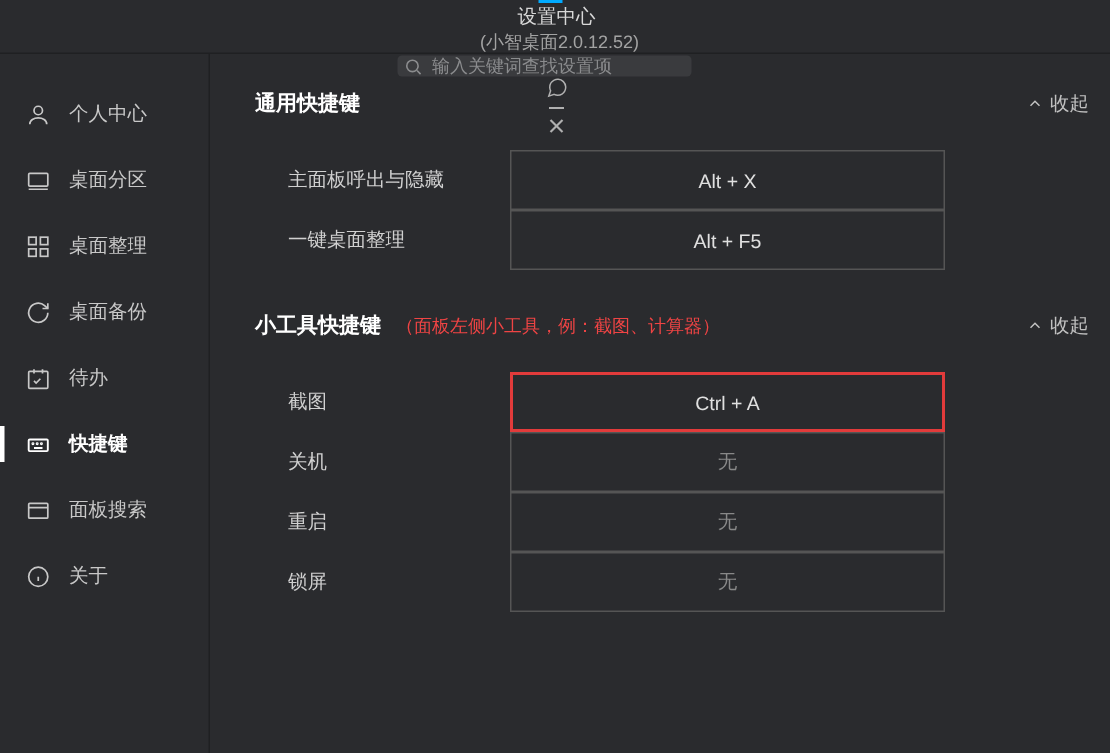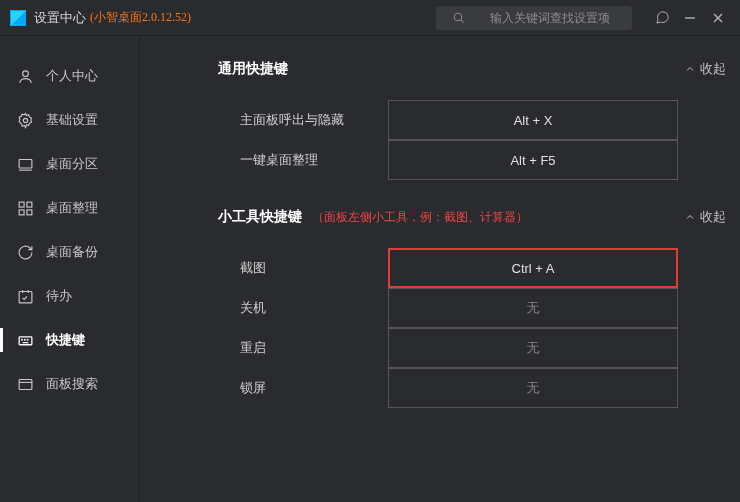--- a/index.html
+++ b/index.html
@@ -10,53 +10,53 @@
   color: #d8d8d8;
   overflow: hidden;
   font-size: 13px;
 }
 .titlebar {
   height: 36px;
   display: flex;
   align-items: center;
   padding: 0 8px 0 10px;
   border-bottom: 1px solid #1f2022;
+  flex-direction: column;
 }
 .logo {
   width: 16px; height: 16px;
   background: linear-gradient(135deg, #2bd4ff 50%, #00a8ff 50%);
   border: 1px solid #0af;
   margin-right: 8px;
 }
 .title-txt { font-size: 13px; }
-.title-ver { font-size: 12px; color: #f97316; margin-left: 4px; font-family: Liberation Serif, serif; }
+.title-ver { font-size: 12px; color: #a3a3a3; margin-left: 4px; }
 .spacer { flex: 1; }
 .searchbox {
   display: flex; align-items: center;
   background: #3a3b3e;
   border-radius: 3px;
   height: 24px;
   width: 196px;
-  padding: 0 16px;
+  padding: 0 4px;
   margin-right: 16px;
-  gap: 19px;
 }
 .searchbox svg { flex-shrink: 0; }
 .searchbox input {
   background: transparent; border: none; outline: none;
   color: #ccc; font-size: 12px; margin-left: 6px; width: 100%;
 }
 .searchbox input::placeholder { color: #8b8c8e; }
 .winbtn {
   width: 28px; height: 28px;
   display: flex; align-items: center; justify-content: center;
   color: #b0b0b0;
   cursor: pointer;
 }
-.body { display: flex; height: calc(100% - 36px); gap: 48px; }
+.body { display: flex; height: calc(100% - 36px); }
 .sidebar {
   width: 140px;
   padding-top: 18px;
   border-right: 1px solid #1f2022;
 }
 .side-item {
   height: 44px;
   display: flex; align-items: center;
   padding-left: 16px;
   cursor: pointer;
@@ -158,29 +158,20 @@
           <svg width="17" height="17" viewBox="0 0 24 24" fill="none" stroke="currentColor" stroke-width="1.6">
             <circle cx="12" cy="8" r="4"></circle>
             <path d="M4 21c0-4 4-6 8-6s8 2 8 6"></path>
           </svg>
         </span>
       <span>个人中心</span>
     </div>
     <div class="side-item">
       <span class="icon">
           <svg width="17" height="17" viewBox="0 0 24 24" fill="none" stroke="currentColor" stroke-width="1.6">
-            <circle cx="12" cy="12" r="3"></circle>
-            <path d="M12 2l1.5 3 3-1 1 3 3 1.5-1 3 1 3-3 1.5-1 3-3-1L12 22l-1.5-3-3 1-1-3L3 13.5l1-3-1-3L6 6l1-3 3 1z"></path>
-          </svg>
-        </span>
-      <span>基础设置</span>
-    </div>
-    <div class="side-item">
-      <span class="icon">
-          <svg width="17" height="17" viewBox="0 0 24 24" fill="none" stroke="currentColor" stroke-width="1.6">
             <rect x="3" y="5" width="18" height="12" rx="1"></rect>
             <line x1="3" y1="20" x2="21" y2="20"></line>
           </svg>
         </span>
       <span>桌面分区</span>
     </div>
     <div class="side-item">
       <span class="icon">
           <svg width="17" height="17" viewBox="0 0 24 24" fill="none" stroke="currentColor" stroke-width="1.6">
             <rect x="3" y="3" width="7" height="7"></rect>
@@ -222,20 +213,30 @@
       <span>快捷键</span>
     </div>
     <div class="side-item">
       <span class="icon">
           <svg width="17" height="17" viewBox="0 0 24 24" fill="none" stroke="currentColor" stroke-width="1.6">
             <rect x="3" y="5" width="18" height="14" rx="1"></rect>
             <line x1="3" y1="9" x2="21" y2="9"></line>
           </svg>
         </span>
       <span>面板搜索</span>
+    </div>
+    <div class="side-item">
+      <span class="icon">
+          <svg width="17" height="17" viewBox="0 0 24 24" fill="none" stroke="currentColor" stroke-width="1.6">
+            <circle cx="12" cy="12" r="9"></circle>
+            <line x1="12" y1="8" x2="12" y2="8"></line>
+            <line x1="12" y1="12" x2="12" y2="16"></line>
+          </svg>
+        </span>
+      <span>关于</span>
     </div>
   </div>
 
   <div class="content">
 
     <div class="section-hdr">
       <span class="section-title">通用快捷键</span>
       <div class="spacer"></div>
       <div class="collapse">
         <svg width="12" height="12" viewBox="0 0 24 24" fill="none" stroke="currentColor" stroke-width="2">

